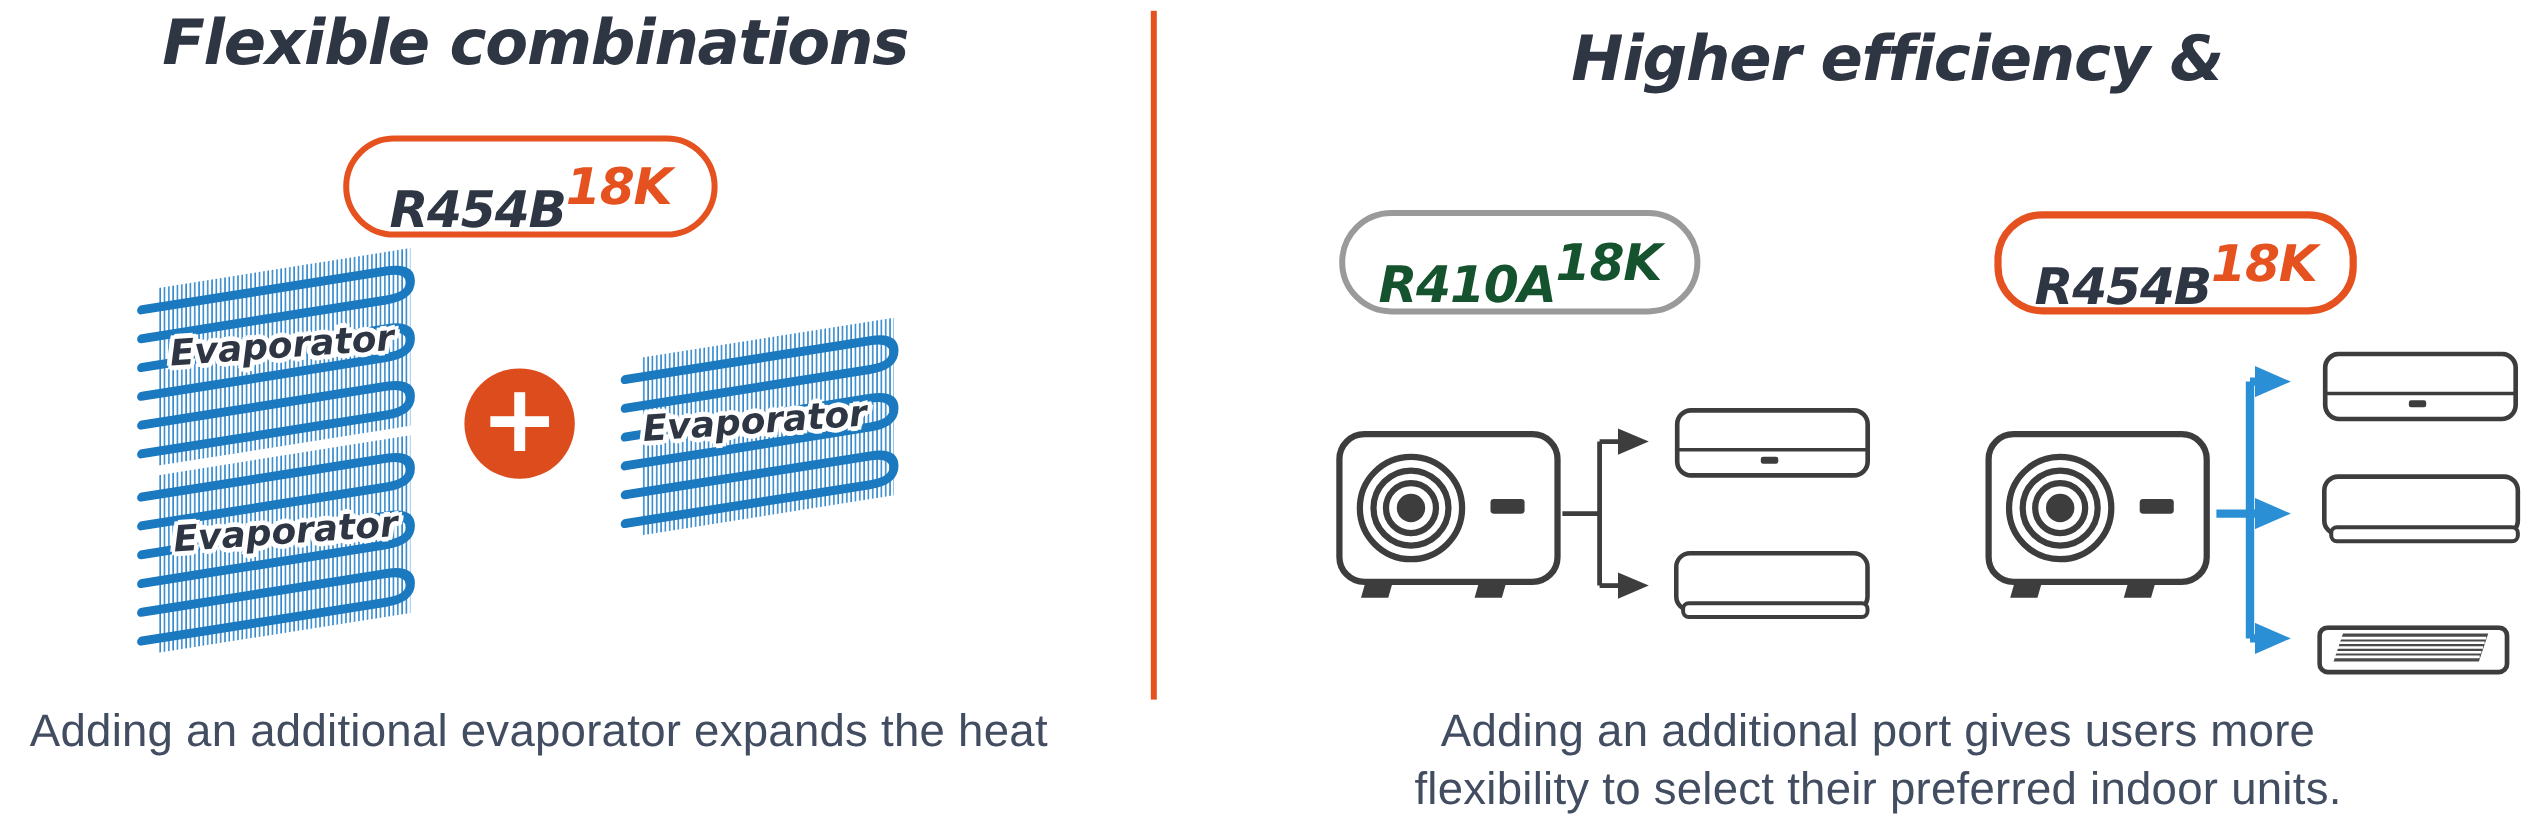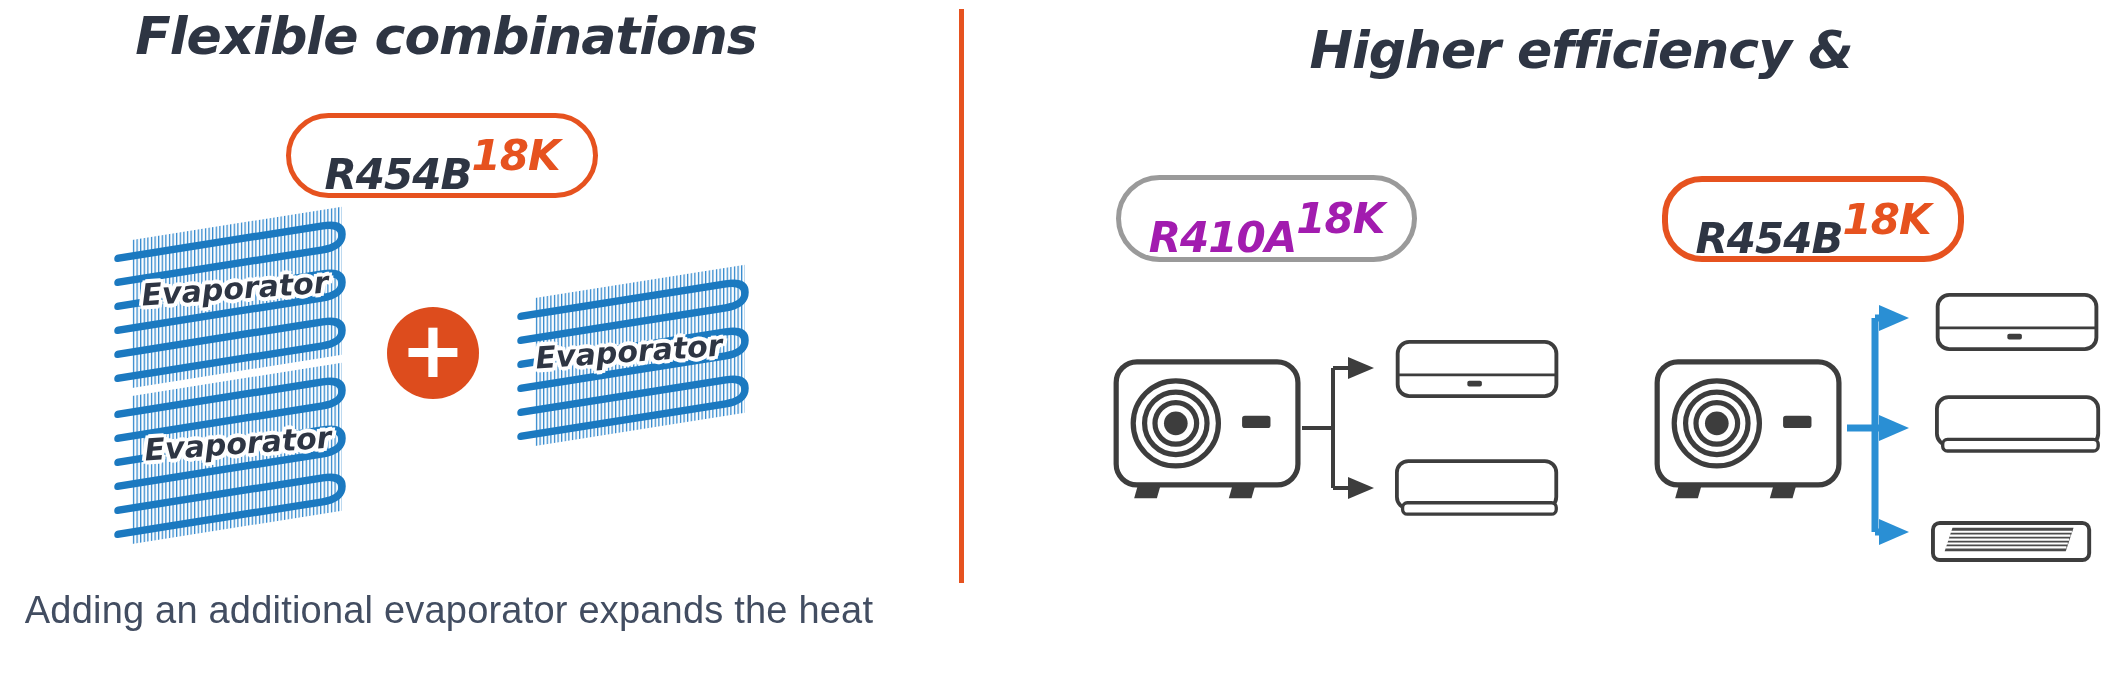--- a/index.html
+++ b/index.html
@@ -14,21 +14,21 @@
   #title-right{left:1180px;top:20px;width:770px;}
 
   
   .badge{position:absolute;background:#fff;display:flex;align-items:center;justify-content:center;
     font-family:"DejaVu Sans",sans-serif;font-weight:bold;font-style:italic;
     font-size:42px;letter-spacing:-1px;white-space:nowrap;box-sizing:border-box;}
   .badge .ref{color:#2E3543;margin-top:38px;}
   .badge .cap{color:#E6521F;margin-left:0;}
   #badge-left{left:286px;top:113px;width:312px;height:85px;border:5px solid #E6521F;border-radius:44px;}
   #badge-r410a{left:1116px;top:175px;width:301px;height:87px;border:5px solid #9A9A9A;border-radius:44px;}
-  #badge-r410a .ref,#badge-r410a .cap{color:#a21caf;}
+  #badge-r410a .ref,#badge-r410a .cap{color:#14532d;}
   #badge-r454b{left:1662px;top:176px;width:302px;height:86px;border:6px solid #E6521F;border-radius:40px;}
 
   
   #divider{position:absolute;left:959px;top:9px;width:5px;height:574px;background:#E6521F;}
 
   
   .evap-svg{position:absolute;width:260px;height:190px;}
   #evap-1{left:112px;top:200px;}
   #evap-2{left:112px;top:356px;}
   #evap-3{left:515px;top:258px;}
@@ -184,14 +184,18 @@
       <path d="M230,29 V243"></path>
       <path d="M230,29 H238" marker-end="url(#mk-blue)"></path>
       <path d="M230,139 H238" marker-end="url(#mk-blue)"></path>
       <path d="M230,243 H238" marker-end="url(#mk-blue)"></path>
     </g>
     <use href="#sym-indoor-a" x="290" y="4" width="166" height="60"></use>
     <use href="#sym-indoor-b" x="290" y="106" width="168" height="62"></use>
     <use href="#sym-indoor-c" x="286" y="232" width="166" height="43"></use>
   </svg>
 
+  <div id="caption-right" class="caption">
+    <div>Adding an additional port gives users more</div>
+    <div>flexibility to select their preferred indoor units.</div>
+  </div>
 
 </div>
 
 </body></html>

